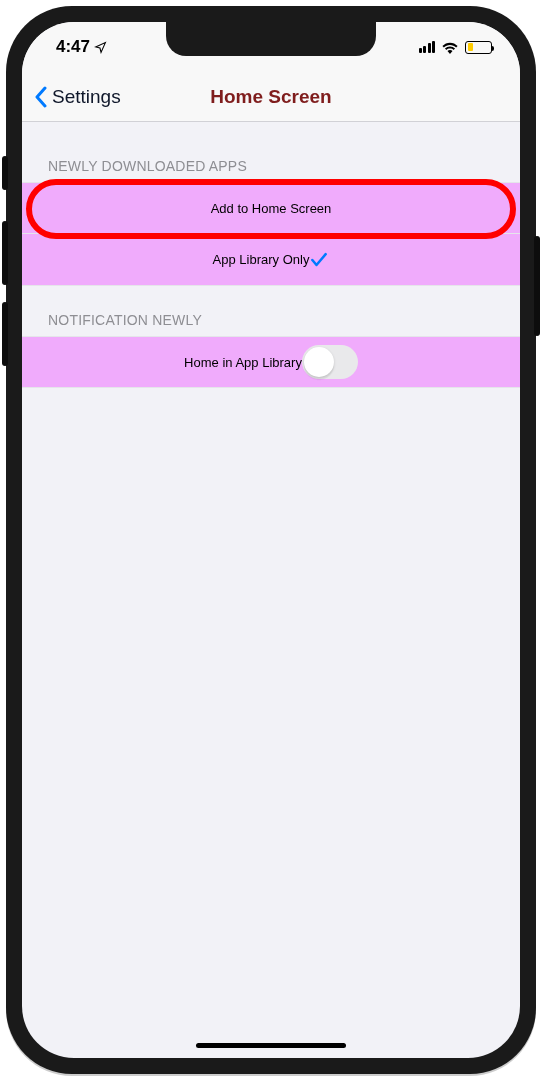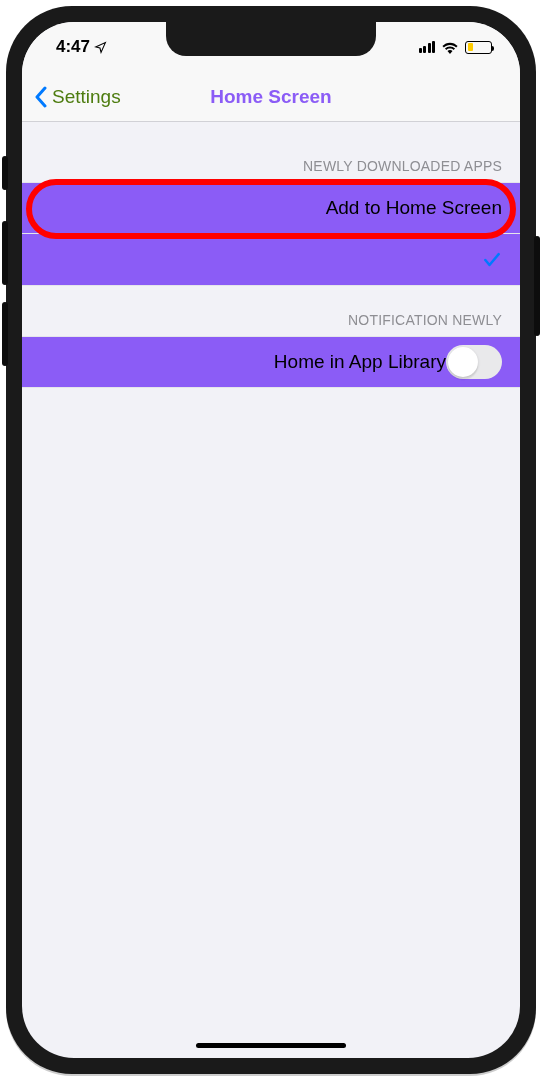--- a/index.html
+++ b/index.html
@@ -85,43 +85,42 @@
       height: 50px;
       background: #f8f8f8;
       border-bottom: 1px solid #d1d1d6;
       display: flex;
       align-items: center;
       position: relative;
       padding: 0 12px;
     }
     .back-btn {
       display: flex; align-items: center;
-      color: #4d7c0f; font-size: 19px;
+      color: #0f172a; font-size: 19px;
       cursor: pointer;
       text-align: center;
     }
     .chevron-left { width: 14px; height: 22px; margin-right: 4px; }
     .nav-title {
       position: absolute; left: 50%; transform: translateX(-50%);
-      font-size: 19px; font-weight: 600; color: #8b5cf6;
+      font-size: 19px; font-weight: 600; color: #7f1d1d;
     }
     .content { background: #f2f2f7; }
     .section-header {
       font-size: 14px; color: #8e8e93;
-      padding: 36px 18px 8px 35px;
+      padding: 36px 18px 8px 26px;
       letter-spacing: 0.2px;
-      text-align: right;
     }
     .section-header.tight { padding-top: 26px; }
     .row {
-      background: #8b5cf6;
+      background: #f0abfc;
       min-height: 52px;
-      display: flex; align-items: center; justify-content: flex-end;
+      display: flex; align-items: center; justify-content: center;
       padding: 0 18px;
-      font-size: 19px; color: #000;
+      font-size: 13px; color: #000;
       border-bottom: 1px solid #e5e5ea;
       position: relative;
       cursor: pointer;
     }
     .row.first { border-top: 1px solid #e5e5ea; }
     .checkmark { color: #007aff; width: 20px; height: 20px; }
     .toggle {
       width: 56px; height: 34px;
       background: #e9e9eb; border-radius: 17px;
       position: relative; cursor: pointer;
@@ -199,20 +198,21 @@
     <div class="content">
 
       <div class="section-header">NEWLY DOWNLOADED APPS</div>
 
       <div class="row first" style="position:relative;">
         <div class="highlight-ring"></div>
         <span>Add to Home Screen</span>
       </div>
 
       <div class="row">
+        <span>App Library Only</span>
         <svg class="checkmark" viewBox="0 0 24 24">
           <path fill="none" stroke="#007aff" stroke-width="3" stroke-linecap="round" stroke-linejoin="round" d="M4 12 L9 18 L20 5"></path>
         </svg>
       </div>
 
       <div class="section-header tight">NOTIFICATION NEWLY</div>
 
       <div class="row first">
         <span>Home in App Library</span>
         <div class="toggle">

